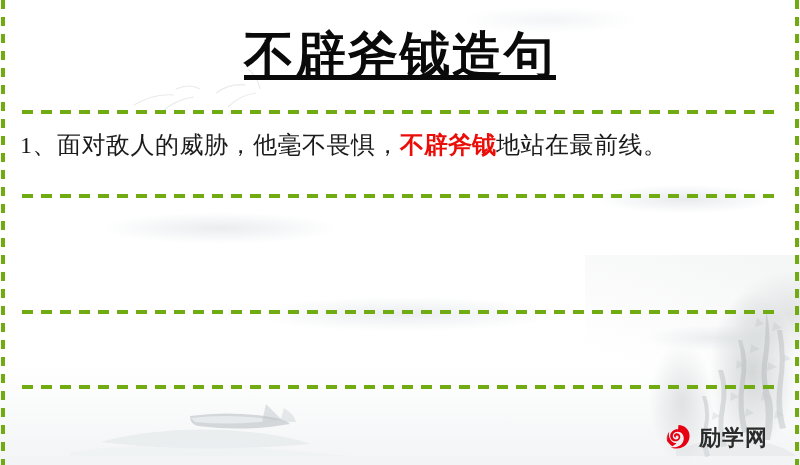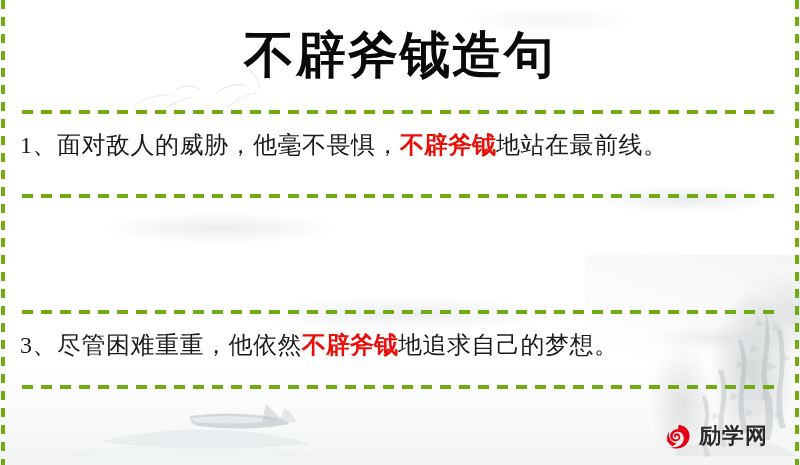--- a/index.html
+++ b/index.html
@@ -137,20 +137,21 @@
     right: 0;
     top: 26px;
     text-align: center;
     font-family: "DejaVu Serif", "Liberation Serif", serif;
     font-weight: 700;
     font-size: 50px;
     line-height: 58px;
     letter-spacing: 2px;
     color: #0a0a0a;
     white-space: nowrap;
+    text-decoration: underline;
   }
 
   .sentence {
     position: absolute;
     left: 20px;
     right: 26px;
     font-family: "Liberation Serif", "DejaVu Serif", serif;
     font-size: 24px;
     line-height: 38px;
     color: #1b1b1b;
@@ -174,21 +175,21 @@
     display: flex;
     align-items: center;
     gap: 7px;
   }
   .logo-mark {
     width: 30px;
     height: 30px;
     display: block;
   }
   .logo-text {
-    font-family: Liberation Mono, monospace;
+    font-family: Liberation Serif, serif;
     font-weight: 700;
     font-size: 22px;
     line-height: 22px;
     color: #2b2b2b;
     letter-spacing: 1px;
   }
 </style>
 </head>
 <body>
 
@@ -251,21 +252,20 @@
   <div class="divider" style="top:310px;"></div>
   <div class="divider" style="top:385px;"></div>
 
   <div class="content">
 
     <div class="title">不辟斧钺造句</div>
 
     <div class="sentence s1"><span>1、</span><span>面对敌人的威胁，他毫不畏惧，</span><span class="idiom" style="color:#ea0d08;">不辟斧钺</span><span>地站在最前线。</span></div>
 
 
-    <div class="sentence s3"><span>3、</span><span>尽管困难重重，他依然</span><span class="idiom" style="color:#ea0d08;">不辟斧钺</span><span>地追求自己的梦想。</span></div>
 
   </div>
 
   <div class="logo">
     <span class="logo-mark">
       <svg class="logo-mark" viewBox="0 0 32 32" xmlns="http://www.w3.org/2000/svg">
         <path d="M17.6 2.2c6.6 0.2 11.8 4.9 11.8 11.6 0 7.5-6 13.4-13.6 13.4-2.6 0-5-0.7-7-2 2.1 0.7 4.3 0.9 6.4 0.4 5-1.1 8.3-5.2 8-9.7-0.2-3.6-2.8-6.3-6.1-6.5-2.9-0.2-5.3 1.6-5.6 4.1-0.2 2.1 1.2 3.8 3.2 4 1.6 0.1 2.8-0.8 3-2.1 0.1-1.1-0.6-1.9-1.6-2-0.8-0.1-1.4 0.3-1.5 0.9-0.1 0.5 0.2 0.9 0.7 1-0.9 0.5-2 0.1-2.4-0.9-0.5-1.2 0.2-2.6 1.6-3.1 1.8-0.7 3.9 0.2 4.7 2 0.9 2.1-0.1 4.6-2.3 5.7-2.6 1.3-5.9 0.3-7.4-2.3-1.6-2.8-0.6-6.4 2.3-8.4 1.6-1.1 3.5-1.6 5.3-1.5z" fill="#e60012"></path>
         <path d="M10.9 24.8c-3.3-1.9-5.4-5.2-5.4-9 0-2.4 0.8-4.6 2.2-6.4-0.5 1.6-0.6 3.3-0.2 4.9 0.9 4 4.2 6.9 8 7.3-1.6 1.6-3.1 2.6-4.6 3.2z" fill="#e60012"></path>
         <path d="M6.3 20.6c-1.2-1.9-1.5-4.1-1-6.2 0.1 2.3 1 4.4 2.5 6.1-0.5 0.2-1 0.2-1.5 0.1z" fill="#e60012"></path>
       </svg>

